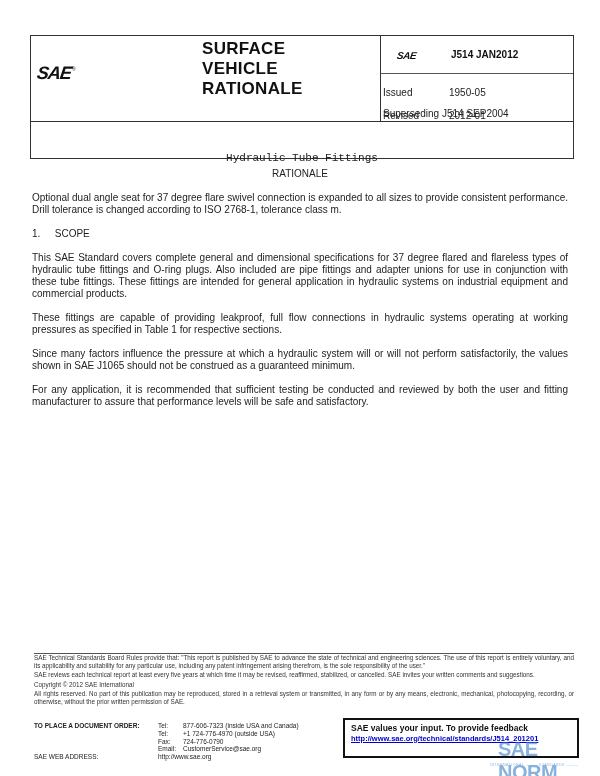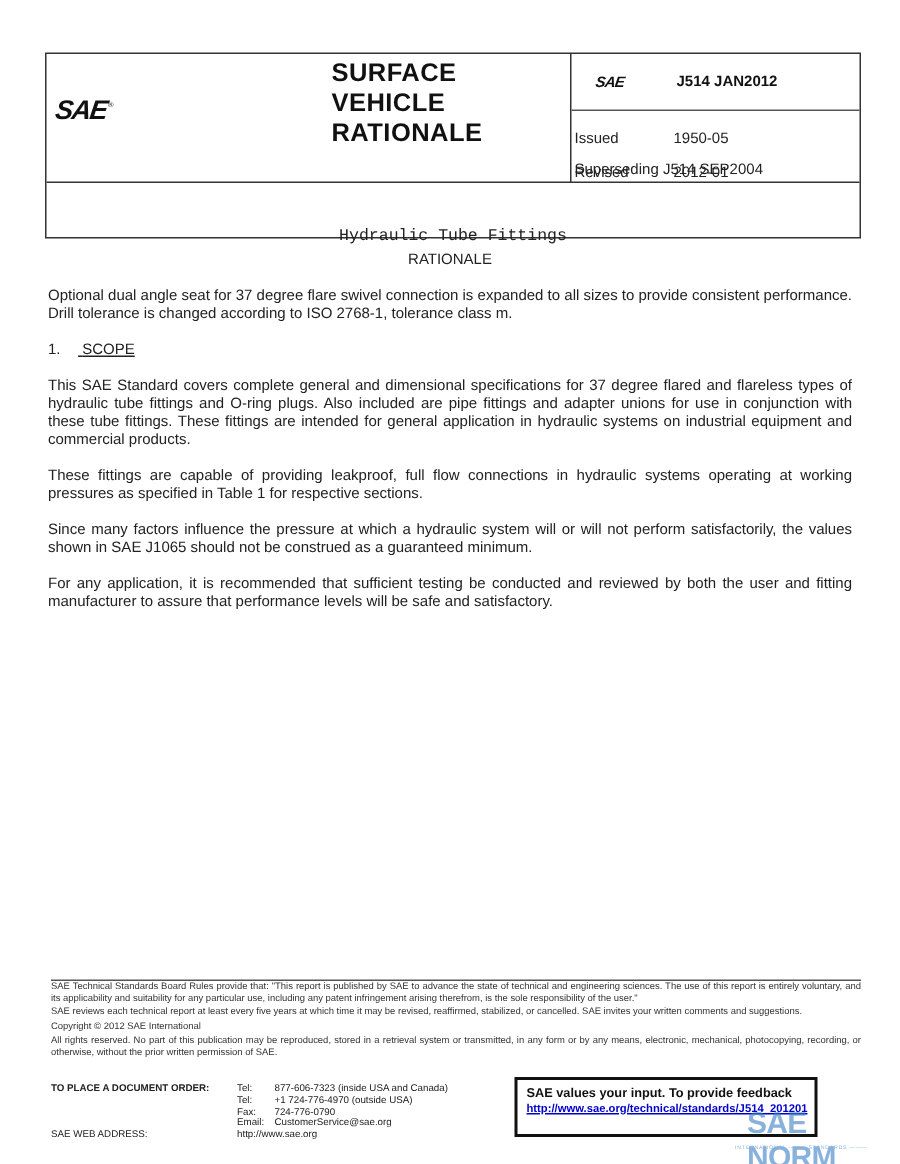--- a/index.html
+++ b/index.html
@@ -22,21 +22,21 @@
       font-family: "Liberation Sans", sans-serif; font-weight: bold; font-style: italic;
       font-size: 18px; letter-spacing: -1px; color: #111; transform: skewX(-8deg);
     }
     .logo-intl {
       font-family: "Liberation Sans", sans-serif; font-style: italic; font-weight: normal;
       font-size: 19px; color: #222; margin-left: 1px; letter-spacing: 0.1px;
     }
     .logo-tm { font-size: 5px; vertical-align: top; margin-left: 1px; color: #333; position: relative; top: -8px; }
 
     .doc-type {
-      position: absolute; left: 190px; top: 3px;
+      position: absolute; left: 171px; top: 3px;
       font-weight: bold; font-size: 17px; line-height: 20px; color: #111; letter-spacing: 0.3px;
     }
     .vdivider {
       position: absolute; left: 349px; top: 0; width: 1px; height: 86px; background: #333;
     }
     .right-top {
       position: absolute; left: 350px; top: 0; width: 192px; height: 38px;
       border-bottom: 1px solid #555;
     }
     .sae-mini {
@@ -59,35 +59,35 @@
       display: flex; align-items: center; justify-content: center;
       font-size: 11px; color: #222; font-family: Liberation Mono, monospace;
     }
 
     .content {
       position: absolute; left: 32px; top: 168px; width: 536px;
       font-size: 10px; line-height: 12px; color: #222;
     }
     .rationale-heading { text-align: center; margin-bottom: 12px; }
     .para { text-align: justify; margin-bottom: 12px; }
-    .section-heading { margin-bottom: 12px; text-decoration: underline; }
+    .section-heading { margin-bottom: 12px; }
     .section-heading .num { display: inline-block; width: 20px; }
 
     .footer {
       position: absolute; left: 34px; top: 654px; width: 540px;
       font-size: 6.3px; line-height: 7.5px; color: #333;
     }
     .footer-rule { position: absolute; left: 34px; top: 653px; width: 540px; height: 1px; background: #555; }
     .fp { margin-bottom: 2px; text-align: justify; }
     .order-block { position: absolute; left: 34px; top: 722px; width: 300px; font-size: 6.5px; line-height: 7.8px; color: #222; }
     .order-row { display: flex; }
     .order-label { width: 124px; font-weight: bold; }
     .order-key { width: 25px; }
     .feedback-box {
-      position: absolute; left: 343px; top: 718px; width: 202px; height: 40px;
+      position: absolute; left: 343px; top: 718px; width: 236px; height: 40px;
       border: 2px solid #111; padding: 3px 6px;
       font-weight: bold; font-size: 8.5px; line-height: 10.5px; color: #111;
     }
     .feedback-link { color: #0000cc; text-decoration: underline; font-size: 7.5px; }
 
     .watermark {
       position: absolute; left: 490px; top: 738px; width: 110px; height: 38px;
       opacity: 0.6; pointer-events: none;
     }
     .wm-text { position: absolute; left: 8px; top: 0; font-weight: bold; font-size: 20px; color: #3a7fc4; letter-spacing: -0.5px; }

